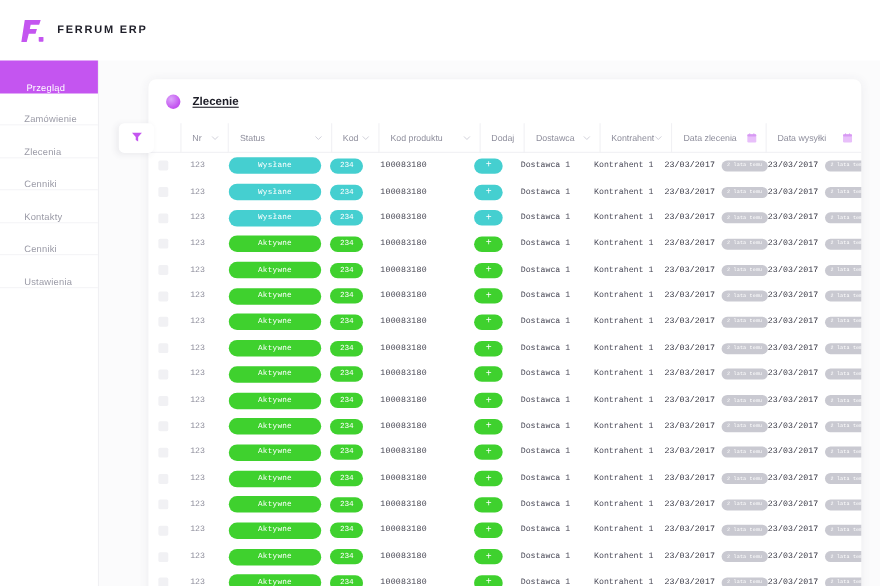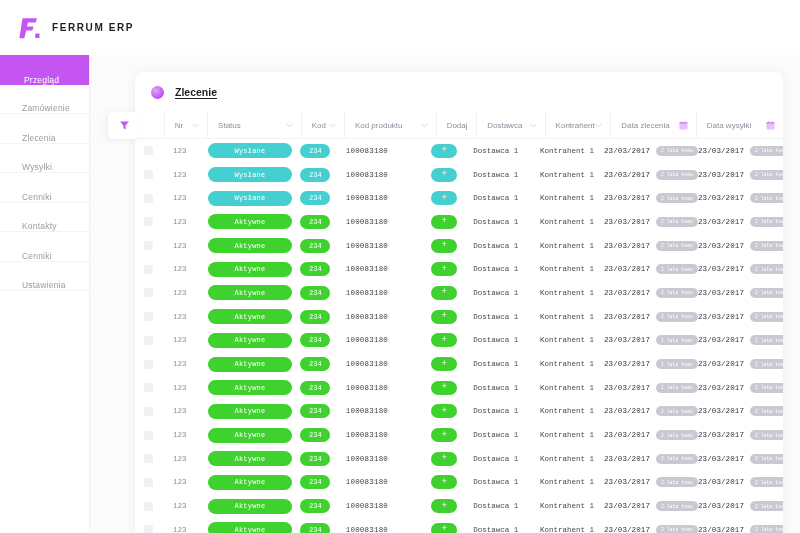--- a/index.html
+++ b/index.html
@@ -242,23 +242,20 @@
 
   <nav class="sidebar" id="sidebar">
       <div class="nav-item active">
         <span>Przegląd</span>
       </div>
       <div class="nav-item">
         <span>Zamówienie</span>
       </div>
       <div class="nav-item">
         <span>Zlecenia</span>
-      </div>
-      <div class="nav-item">
-        <span>Wysyłki</span>
       </div>
       <div class="nav-item">
         <span>Cenniki</span>
       </div>
       <div class="nav-item">
         <span>Kontakty</span>
       </div>
       <div class="nav-item">
         <span>Cenniki</span>
       </div>

